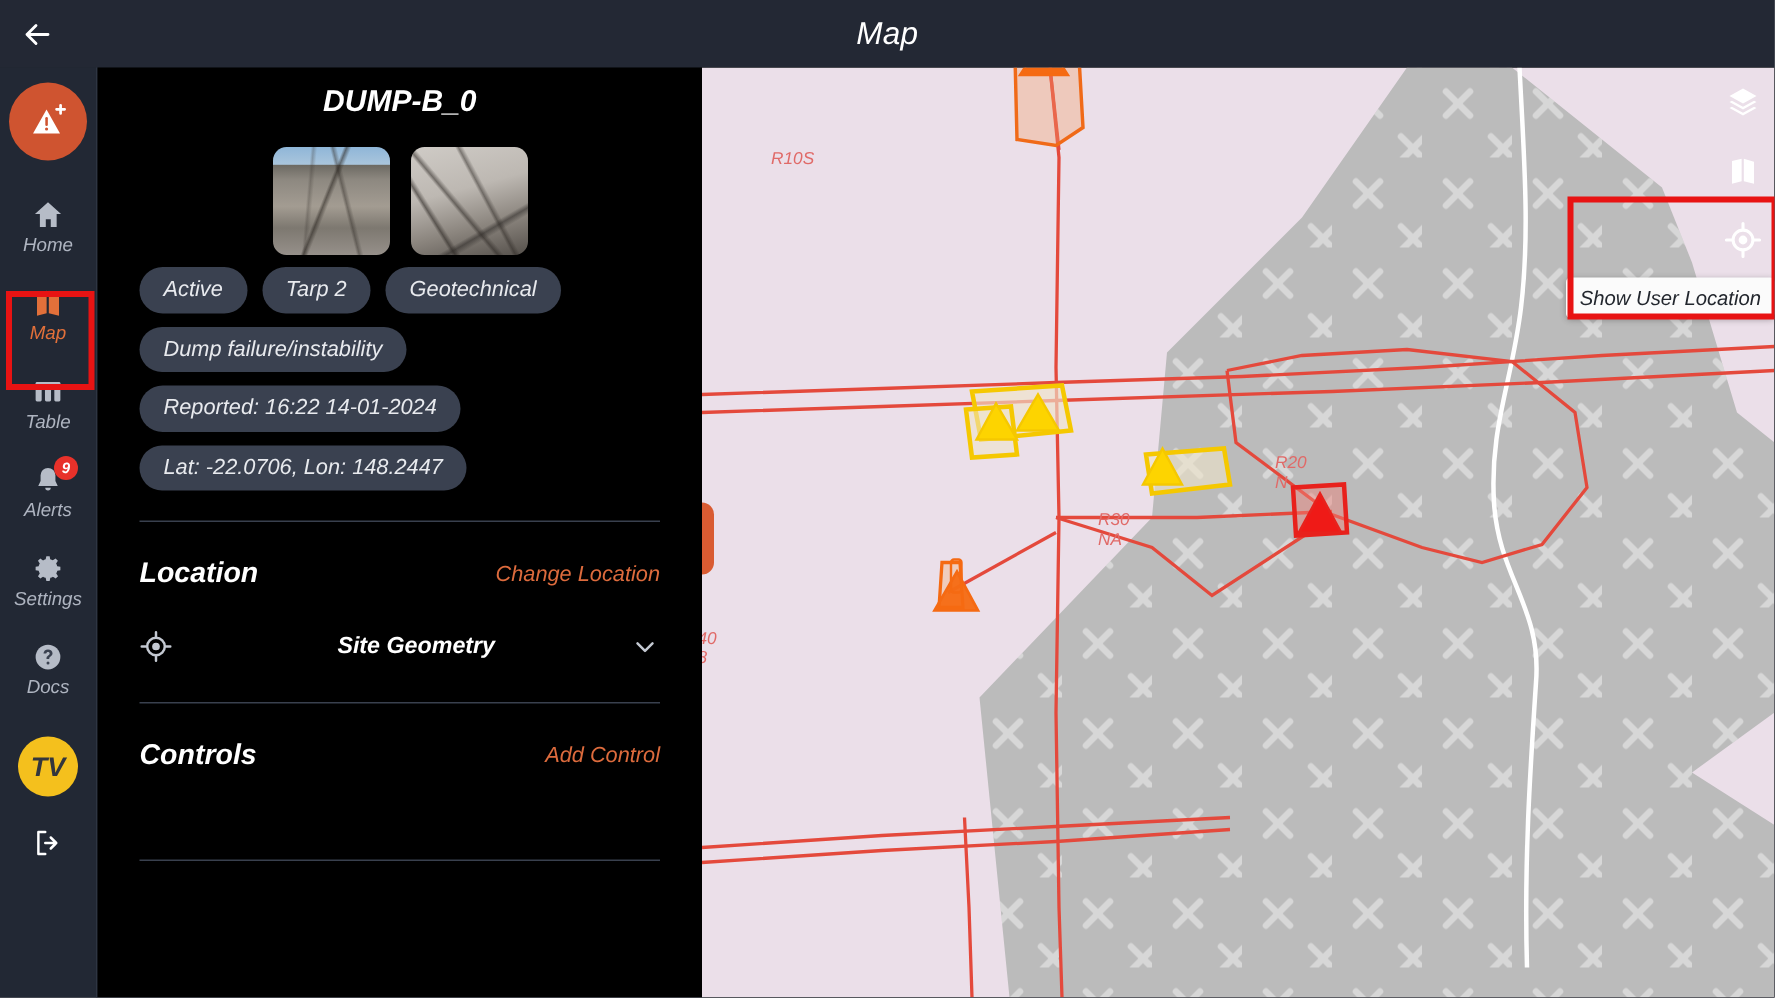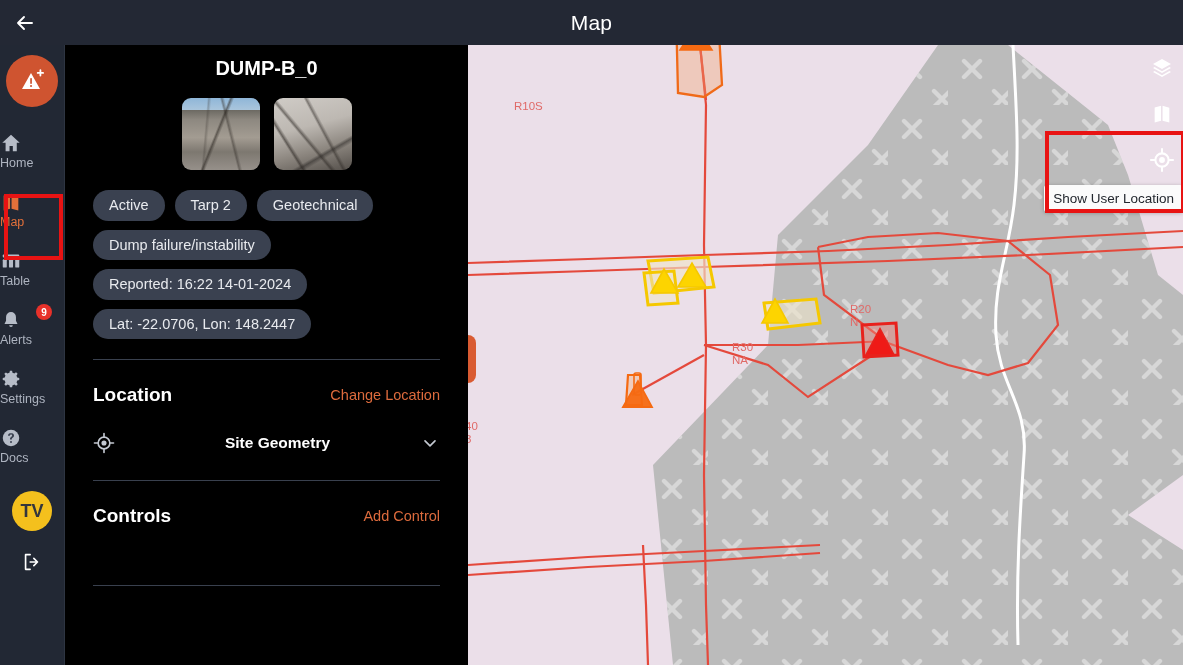--- a/index.html
+++ b/index.html
@@ -2,21 +2,21 @@
 <html><head>
 <meta charset="utf-8">
 <style>
   * { box-sizing: border-box; margin: 0; padding: 0; }
   html, body {
     width: 1183px; height: 665px;
     overflow: hidden;
     background: #20262e;
     font-family: "Liberation Sans", sans-serif;
   }
-  #app { position: relative; width: 1094px; height: 665px; }
+  #app { position: relative; width: 1094px; height: 665px; font-style: italic; }
 
   
   .topbar {
     position: absolute; top: 0; left: 0;
     width: 1183px; height: 45px;
     background: #232834;
     display: flex; align-items: center;
   }
   .back-btn {
     position: absolute; left: 10px; top: 8px;
@@ -43,21 +43,21 @@
     margin-top: 10px;
     width: 52px; height: 52px; border-radius: 50%;
     background: #cf5430;
     display: flex; align-items: center; justify-content: center;
     cursor: pointer; position: relative;
   }
   .nav-list { margin-top: 14px; width: 100%; }
   .nav-item {
     width: 100%; height: 59px;
     display: flex; flex-direction: column;
-    justify-content: center;
+    align-items: center; justify-content: center;
     gap: 3px; cursor: pointer; position: relative;
   }
   .nav-item .nav-label {
     font-size: 12.5px; color: #aeb4c0; line-height: 1;
   }
   .nav-item.active .nav-label { color: #e2703a; }
   .nav-icon { width: 22px; height: 22px; display:block; }
   .badge {
     position: absolute; top: 6px; left: 36px;
     min-width: 16px; height: 16px; border-radius: 8px;
@@ -126,21 +126,21 @@
   }
   .thumb-b::after {
     content:""; position:absolute; inset:0;
     background:
       linear-gradient(58deg, transparent 22%, rgba(45,40,36,.6) 24%, transparent 27%),
       linear-gradient(50deg, transparent 40%, rgba(45,40,36,.55) 42%, transparent 45%),
       linear-gradient(62deg, transparent 58%, rgba(45,40,36,.5) 60%, transparent 63%),
       linear-gradient(150deg, transparent 70%, rgba(35,32,30,.5) 73%, transparent 77%);
   }
   .chips {
-    margin-top: 20px; padding: 0 28px;
+    margin-top: 8px; padding: 0 28px;
     display: flex; flex-wrap: wrap; gap: 9px 10px;
   }
   .chip {
     background: #3a4150; color: #e8eaee;
     border-radius: 16px; padding: 8px 16px;
     font-size: 14.5px; line-height: 1; white-space: nowrap;
   }
   .divider {
     margin: 20px 28px 0 28px;
     height: 1px; background: #39404e;

